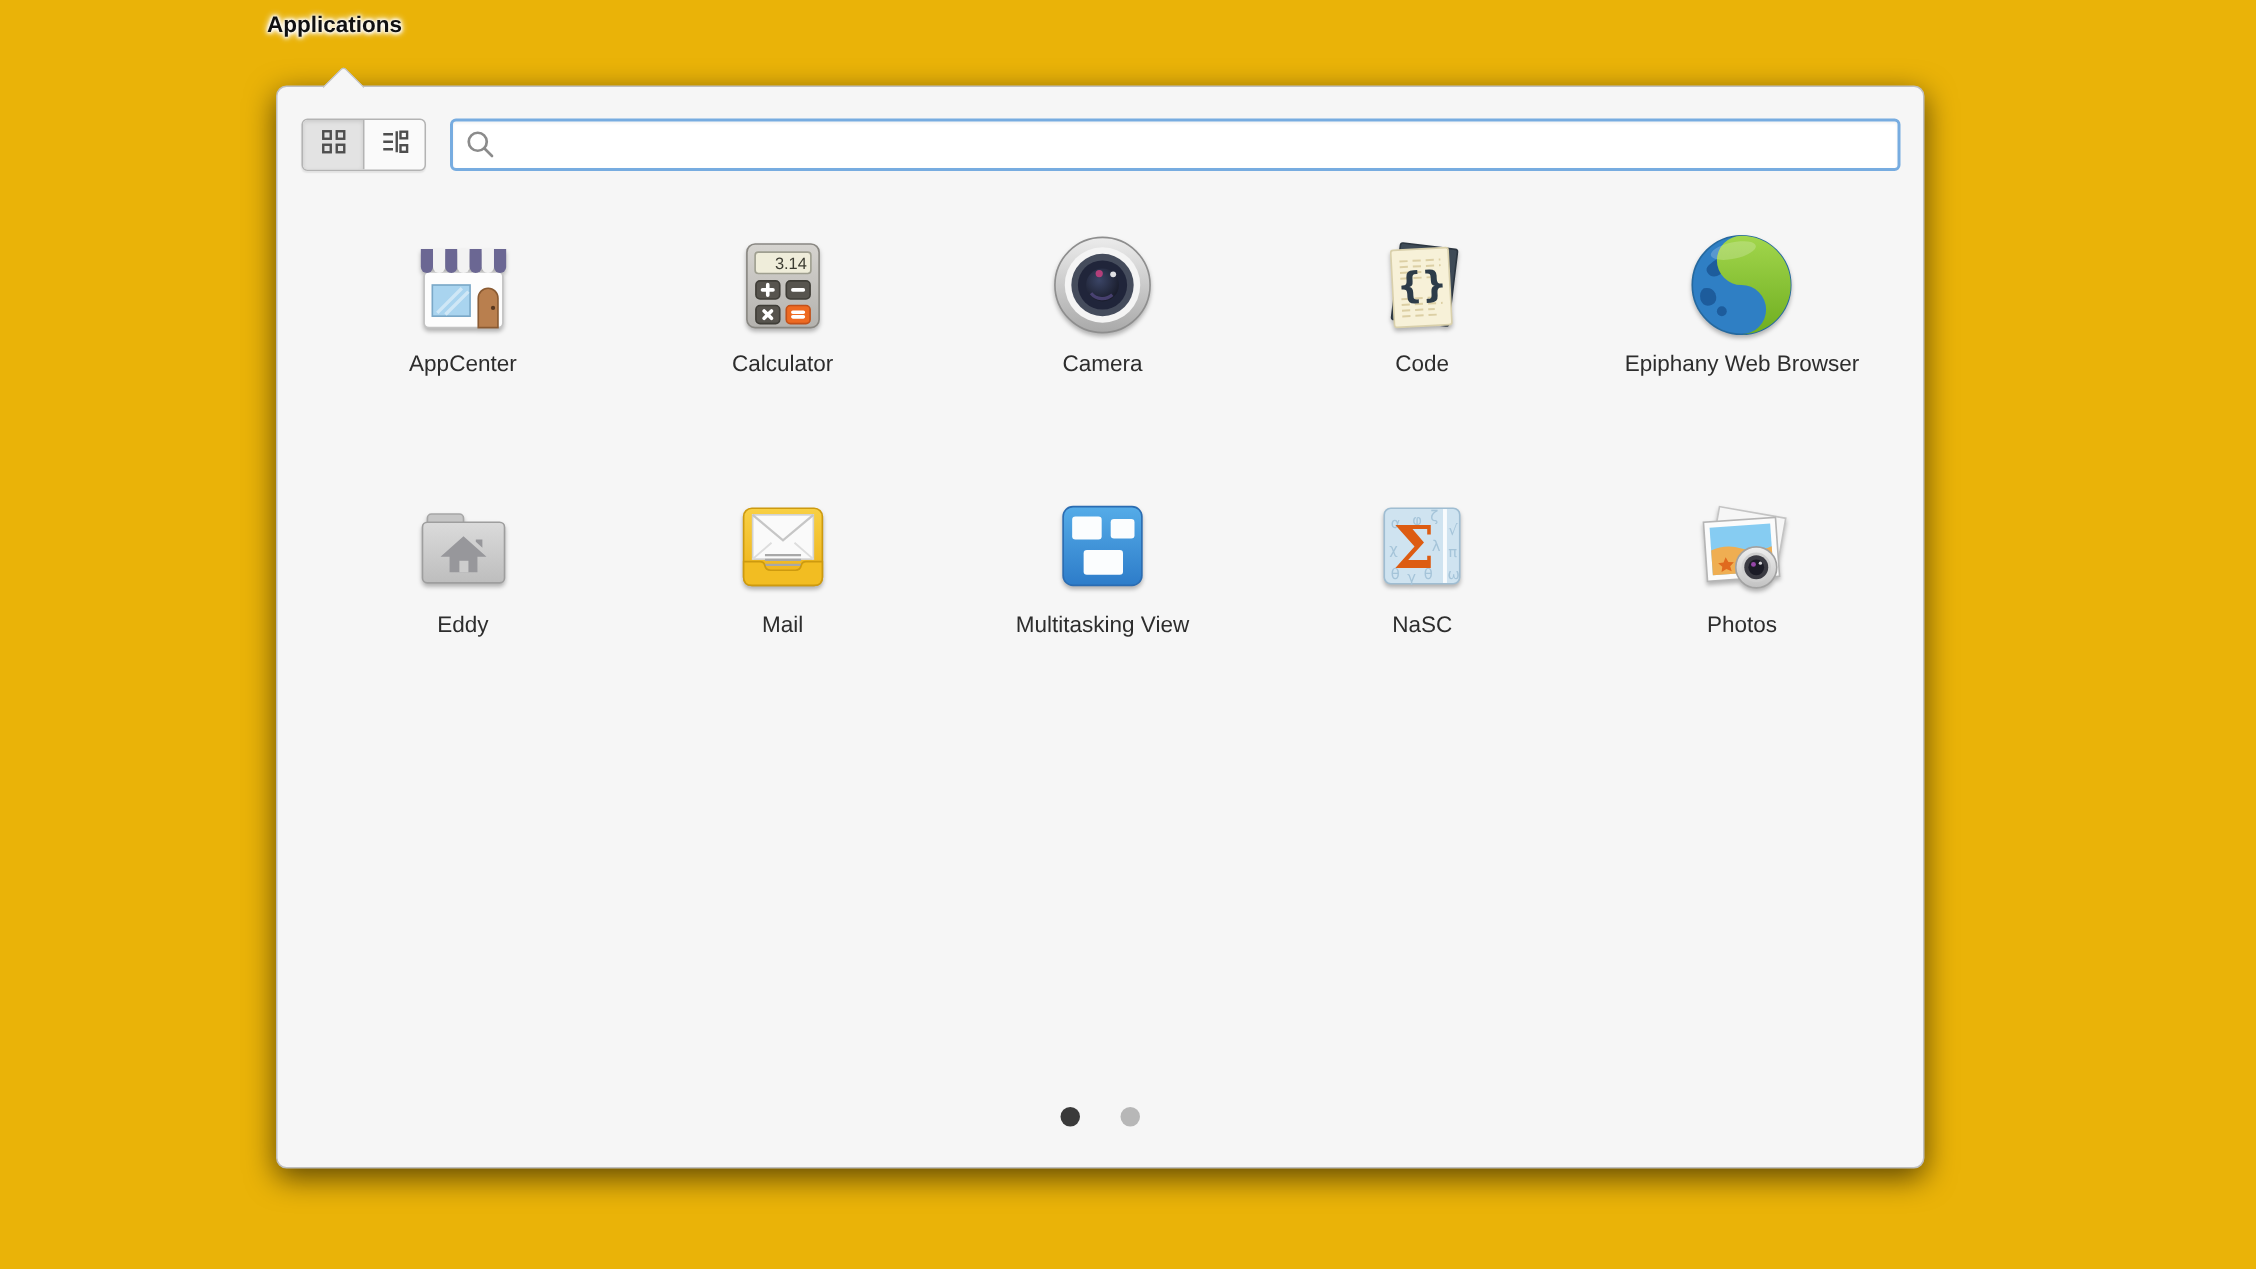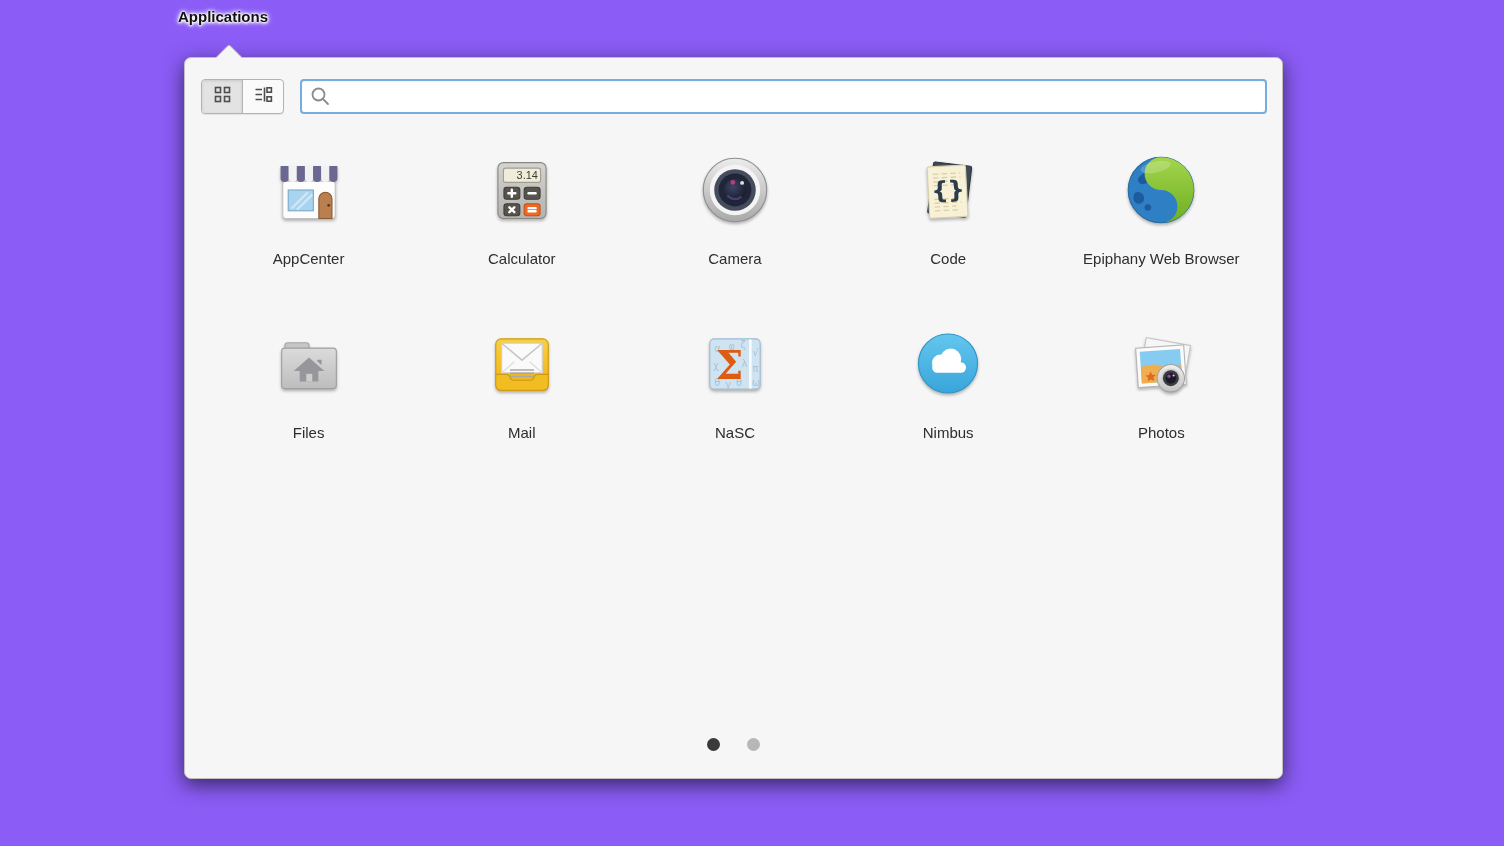--- a/index.html
+++ b/index.html
@@ -1,18 +1,18 @@
 <!DOCTYPE html>
 <html><head>
 <meta charset="utf-8">
 <style>
   * { margin:0; padding:0; box-sizing:border-box; }
   html,body { width:1504px; height:846px; background:#000; overflow:hidden;
               font-family:"Liberation Sans", sans-serif; }
-  .screen { position:relative; width:1504px; height:846px; background:#8b5cf6; }
+  .screen { position:relative; width:1504px; height:846px; background:#eab308; }
 
   
   .panel-btn { position:absolute; left:178px; top:8px; font-size:15px; font-weight:700;
                color:#111;
                text-shadow:0 0 2px #fff, 0 0 3px #fff, 0 1px 3px #fff, 0 0 5px #fff, 0 0 6px #fff; }
 
   
   .popover { position:absolute; left:184px; top:57px; width:1099px; height:722px;
              background:#f6f6f6; border:1px solid #bfbfbf; border-radius:7px;
              box-shadow:0 6px 20px rgba(0,0,0,.6); }
@@ -36,21 +36,21 @@
                   outline:none; box-shadow:inset 0 1px 2px rgba(0,0,0,.06); }
   .search-icon { position:absolute; left:9px; top:6px; pointer-events:none; }
 
   
   .apps-grid { position:absolute; left:17px; top:96px; width:1066px;
                display:grid; grid-template-columns:repeat(5, 213.2px);
                grid-auto-rows:114px; row-gap:60px; }
   .app { display:flex; flex-direction:column; align-items:center; cursor:default; }
   .app-icon { width:76px; height:72px; display:flex; align-items:center; justify-content:center; }
   .app-icon svg { filter:drop-shadow(0 2px 1.5px rgba(0,0,0,.28)); }
-  .app-label { margin-top:24px; font-size:15px; color:#2d2d2d; white-space:nowrap; }
+  .app-label { margin-top:8px; font-size:15px; color:#2d2d2d; white-space:nowrap; }
 
   
   .dots { position:absolute; left:0; top:680px; width:100%; display:flex;
           justify-content:center; gap:27px; }
   .dot { width:13px; height:13px; border-radius:50%; }
   .dot.active { background:#3a3a3a; }
   .dot.inactive { background:#b7b7b7; }
 </style>
 </head>
 <body>
@@ -222,21 +222,21 @@
               <stop offset="0" stop-color="#dbdbdb"></stop>
                   <stop offset="1" stop-color="#bdbdbd"></stop>
                 </linearGradient>
               </defs>
             <path d="M10 20 v-5 a2.5 2.5 0 0 1 2.5 -2.5 h17 a2.5 2.5 0 0 1 2.5 2.5 v5 z" fill="#c6c6c6" stroke="#a6a6a6"></path>
             <rect x="7" y="17.5" width="50" height="37" rx="3" fill="url(#g-fol)" stroke="#9e9e9e"></rect>
             <path d="M32 26 L18 38.5 H23.5 V48 H40.5 V38.5 H46 Z M39.5 28 h4 v5 l-4 -3.6 z" fill="#97979b"></path>
             <rect x="29.5" y="41" width="5.5" height="7" fill="#cdcdcd"></rect>
           </svg>
         </div>
-        <span class="app-label">Files</span>
+        <span class="app-label">Eddy</span>
       </div>
 
       <div class="app">
         <div class="app-icon">
           <svg width="70" height="70" viewBox="0 0 64 64">
             <defs>
                 <linearGradient id="g-mail" x1="0" y1="0" x2="0" y2="1">
               <stop offset="0" stop-color="#f8d044"></stop>
                   <stop offset="1" stop-color="#edb015"></stop>
                 </linearGradient>
@@ -247,20 +247,38 @@
             <path d="M13.5 40 L25 30 M50.5 40 L39 30" stroke="#dddddd" stroke-width="1.2"></path>
             <g stroke="#a8a8a8" stroke-width="1.4">
               <path d="M21 37.5 h22 M21 40.5 h22 M21 43.5 h22"></path>
             </g>
             <path d="M8 41.5 H18 Q20.3 41.5 20.8 43.6 Q21.5 46.8 24.5 46.8 H39.5 Q42.5 46.8 43.2 43.6 Q43.7 41.5 46 41.5 H56 V51 Q56 56 51 56 H13 Q8 56 8 51 Z" fill="#f2bd22" stroke="#cd9a0f"></path>
           </svg>
         </div>
         <span class="app-label">Mail</span>
       </div>
 
+      <div class="app">
+        <div class="app-icon">
+          <svg width="70" height="70" viewBox="0 0 64 64">
+            <defs>
+                <linearGradient id="g-mtv" x1="0" y1="0" x2="0" y2="1">
+              <stop offset="0" stop-color="#55acе8"></stop>
+                  <stop offset="0" stop-color="#55ace8"></stop>
+              <stop offset="1" stop-color="#2d7cc9"></stop>
+                </linearGradient>
+              </defs>
+            <rect x="8" y="8" width="48" height="48" rx="6" fill="url(#g-mtv)" stroke="#2a6cb2"></rect>
+            <rect x="13.5" y="14" width="18" height="14" rx="2" fill="#fbfdfe"></rect>
+            <rect x="37" y="15.5" width="14.5" height="12" rx="2" fill="#fbfdfe"></rect>
+            <rect x="20.5" y="34.5" width="24" height="15" rx="2" fill="#fbfdfe"></rect>
+          </svg>
+        </div>
+        <span class="app-label">Multitasking View</span>
+      </div>
 
 
       <div class="app">
         <div class="app-icon">
           <svg width="70" height="70" viewBox="0 0 64 64">
             <rect x="9" y="9" width="46" height="46" rx="4" fill="#cfe3f0" stroke="#9fbdd2"></rect>
             <g font-family="DejaVu Sans, sans-serif" font-size="9" fill="#a5c4d9">
               <text x="13" y="21">α</text>
                 <text x="26" y="19">φ</text>
                 <text x="37" y="17">ζ</text>
@@ -273,39 +291,20 @@
                 <text x="48" y="39">π</text>
                 <text x="47.5" y="52">ω</text>
             </g>
             <rect x="44.8" y="9.5" width="2.4" height="45" fill="#ffffff" opacity=".85"></rect>
             <text x="27" y="45.5" text-anchor="middle" font-size="36" font-weight="bold" font-family="DejaVu Serif, serif" fill="#dd5c12">Σ</text>
           </svg>
         </div>
         <span class="app-label">NaSC</span>
       </div>
 
-      <div class="app">
-        <div class="app-icon">
-          <svg width="70" height="70" viewBox="0 0 64 64">
-            <defs>
-                <linearGradient id="g-nim" x1="0" y1="0" x2="0" y2="1">
-              <stop offset="0" stop-color="#64c6ee"></stop>
-                  <stop offset="1" stop-color="#39a5da"></stop>
-                </linearGradient>
-              </defs>
-            <circle cx="32" cy="31.5" r="27" fill="url(#g-nim)" stroke="#2f93c6"></circle>
-            <g fill="#ffffff">
-              <circle cx="25" cy="31" r="7.6"></circle>
-              <circle cx="34.5" cy="27.5" r="9.6"></circle>
-              <rect x="17.5" y="30.5" width="31" height="9.5" rx="4.7"></rect>
-            </g>
-          </svg>
-        </div>
-        <span class="app-label">Nimbus</span>
-      </div>
 
 
       <div class="app">
         <div class="app-icon">
           <svg width="70" height="70" viewBox="0 0 64 64">
             <defs>
               <linearGradient id="g-lens" x1="0" y1="0" x2="0" y2="1">
                 <stop offset="0" stop-color="#efefef"></stop>
                   <stop offset="1" stop-color="#c2c2c2"></stop>
                 </linearGradient>

